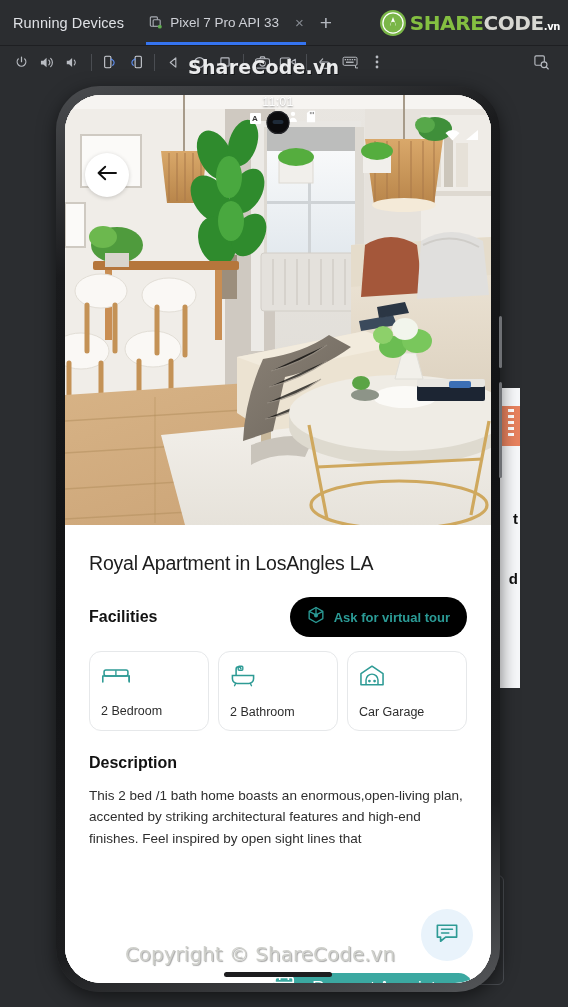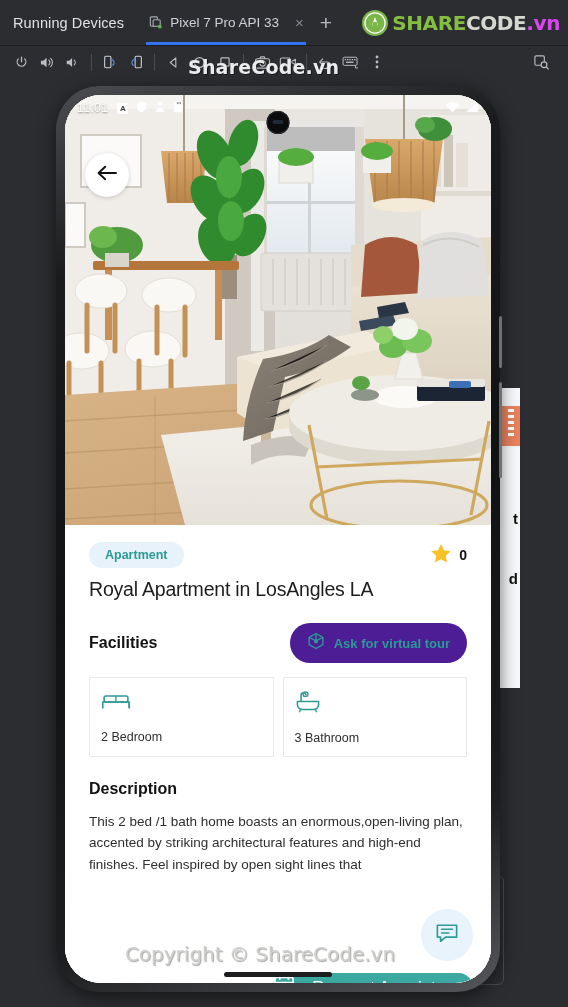--- a/index.html
+++ b/index.html
@@ -35,21 +35,21 @@
     position: absolute; right: 8px; top: 8px; height: 29px;
     display: flex; align-items: center; gap: 4px;
   }
   .logo-mark {
     width: 26px; height: 26px; border-radius: 50%;
     background: #7ab648; display: flex; align-items: center; justify-content: center;
   }
   .logo-text { font-size: 20px; font-weight: bold; font-family: "DejaVu Sans", sans-serif; letter-spacing: -.4px; }
   .lg-share { color: #84bf41; }
   .lg-code  { color: #d7d7d2; }
-  .lg-vn    { color: #d946ef; font-size: 20px; }
+  .lg-vn    { color: #ffffff; font-size: 10px; }
 
   .titlebar-sep {
     position: absolute; left: 0; top: 45px; width: 568px; height: 1px; background: #1e1f22;
   }
 
   
   .devtoolbar {
     position: absolute; left: 0; top: 46px; width: 568px; height: 32px;
     display: flex; align-items: center; padding-left: 8px; gap: 0px;
   }
@@ -87,21 +87,21 @@
   }
 
   
   .screen { position: absolute; inset: 0; background: #fff; overflow: hidden; }
 
   .hero { position: absolute; left: 0; top: 0; width: 100%; height: 430px; overflow: hidden; }
   .hero-art { position: absolute; inset: 0; }
 
   .statusbar {
     position: absolute; left: 0; top: 0; width: 100%; height: 26px;
-    display: flex; align-items: center; padding: 0 12px; z-index: 5; color: #fff;
+    display: flex; align-items: center; padding: 0 12px; z-index: 5; color: #fff; flex-direction: column;
   }
   .sb-time { font-size: 12.5px; font-weight: 500; letter-spacing: .2px; text-shadow: 0 1px 2px rgba(0,0,0,.4); }
   .sb-icons { display: flex; align-items: center; gap: 8px; margin-left: 9px; }
   .sb-right { margin-left: auto; display: flex; align-items: center; gap: 5px; }
   .sb-chip {
     width: 11px; height: 11px; background: #fff; color: #3b3b3b;
     font-size: 8px; font-weight: bold; display: flex; align-items: center;
     justify-content: center; border-radius: 1px;
   }
   .camera-dot {
@@ -131,28 +131,28 @@
     padding: 6px 16px; border-radius: 20px; cursor: pointer;
   }
   .rating { display: flex; align-items: center; gap: 7px; }
   .rating-val { font-size: 14px; font-weight: bold; color: #111; }
   .price { font-size: 32px; font-weight: bold; color: #121212; margin-top: 20px; letter-spacing: -.4px; }
   .prop-title { font-size: 19.5px; color: #1d1d1d; margin-top: 10px; letter-spacing: -.2px; }
 
   .fac-head { display: flex; align-items: center; justify-content: space-between; margin-top: 22px; }
   .fac-title { font-size: 16px; font-weight: bold; color: #121212; }
   .tour-btn {
-    background: #4c1d95; border-radius: 22px; padding: 9px 17px;
+    background: #000000; border-radius: 22px; padding: 9px 17px;
     display: flex; align-items: center; gap: 9px; cursor: pointer;
   }
   .tour-label { color: #2b9b96; font-size: 13px; font-weight: bold; }
 
   .fac-grid { display: flex; gap: 9px; margin-top: 14px; }
   .fac-card {
-    flex: 1; border: 1px solid #e6e8ea; border-radius: 1px;
+    flex: 1; border: 1px solid #e6e8ea; border-radius: 12px;
     padding: 12px 9px 11px 11px; background: #fff; cursor: pointer;
   }
   .fac-label { font-size: 12.5px; color: #2d2d2d; margin-top: 14px; white-space: nowrap; }
 
   .desc-title { font-size: 16px; font-weight: bold; color: #121212; margin-top: 23px; }
   .desc-body { font-size: 13.5px; line-height: 1.58; color: #2e2e2e; margin-top: 13px; }
 
   .bottombar {
     position: absolute; left: 0; right: 0; bottom: 0; height: 74px;
     background: #fff; display: flex; align-items: flex-end; padding: 0 18px; gap: 12px; flex-direction: column;
@@ -592,31 +592,20 @@
             <span>
               <svg width="22" height="18" viewBox="0 0 24 20">
                   <path d="M10 3 2.6 10 10 17M2.6 10H22" fill="none" stroke="#101010" stroke-width="2.1" stroke-linecap="round" stroke-linejoin="round"></path>
                 </svg>
             </span>
           </div>
         </div>
 
         <div class="sheet">
 
-          <div class="row-top">
-            <span class="badge">Apartment</span>
-            <span class="rating">
-              <span>
-                <svg width="22" height="21" viewBox="0 0 24 23">
-                    <path d="M12 1.2l3.3 6.7 7.4 1-5.4 5.2 1.3 7.3-6.6-3.5-6.6 3.5 1.3-7.3L1.3 8.9l7.4-1z" fill="#f6c228"></path>
-                  </svg>
-              </span>
-              <span class="rating-val">0</span>
-            </span>
-          </div>
 
           <div class="prop-title">Royal Apartment in LosAngles LA</div>
 
           <div class="fac-head">
             <span class="fac-title">Facilities</span>
             <span class="tour-btn">
               <span>
                 <svg width="18" height="18" viewBox="0 0 20 20">
                     <path d="M10 1.7 17.6 6v8L10 18.3 2.4 14V6z" fill="none" stroke="#2b9b96" stroke-width="1.5" stroke-linejoin="round"></path>
                     <path d="M10 1.7 10 9.8M10 9.8 2.4 6M10 9.8 17.6 6" fill="none" stroke="#2b9b96" stroke-width="1.4"></path>
@@ -641,21 +630,32 @@
             </div>
             <div class="fac-card">
               <span>
                 <svg width="26" height="23" viewBox="0 0 28 25">
                     <path d="M2.5 12.5h23v3.6a5 5 0 0 1-5 5H7.5a5 5 0 0 1-5-5z" fill="none" stroke="#2e9b95" stroke-width="1.7"></path>
                     <path d="M6.5 12.5V5.6a2.6 2.6 0 0 1 5.2 0" fill="none" stroke="#2e9b95" stroke-width="1.7"></path>
                     <rect x="8.8" y="2.4" width="5" height="4.4" rx="1" fill="none" stroke="#2e9b95" stroke-width="1.5"></rect>
                     <path d="M6 21.2l-1.2 2.4M22 21.2l1.2 2.4" stroke="#2e9b95" stroke-width="1.5" stroke-linecap="round"></path>
                   </svg>
               </span>
-              <div class="fac-label">3 Bathroom</div>
+              <div class="fac-label">2 Bathroom</div>
+            </div>
+            <div class="fac-card">
+              <span>
+                <svg width="26" height="23" viewBox="0 0 28 25">
+                    <path d="M2 10.5 14 2.4l12 8.1v12H2z" fill="none" stroke="#2e9b95" stroke-width="1.7" stroke-linejoin="round"></path>
+                    <path d="M7.5 22.5v-5a6.5 6.5 0 0 1 13 0v5" fill="none" stroke="#2e9b95" stroke-width="1.6"></path>
+                    <circle cx="11.2" cy="18.6" r="1.5" fill="#2e9b95"></circle>
+                    <circle cx="16.8" cy="18.6" r="1.5" fill="#2e9b95"></circle>
+                  </svg>
+              </span>
+              <div class="fac-label">Car Garage</div>
             </div>
           </div>
 
           <div class="desc-title">Description</div>
           <div class="desc-body">This 2 bed /1 bath home boasts an enormous,open-living plan, accented by striking architectural features and high-end finishes. Feel inspired by open sight lines that</div>
         </div>
 
         <div class="bottombar">
           <div class="chat-btn">
             <span>

